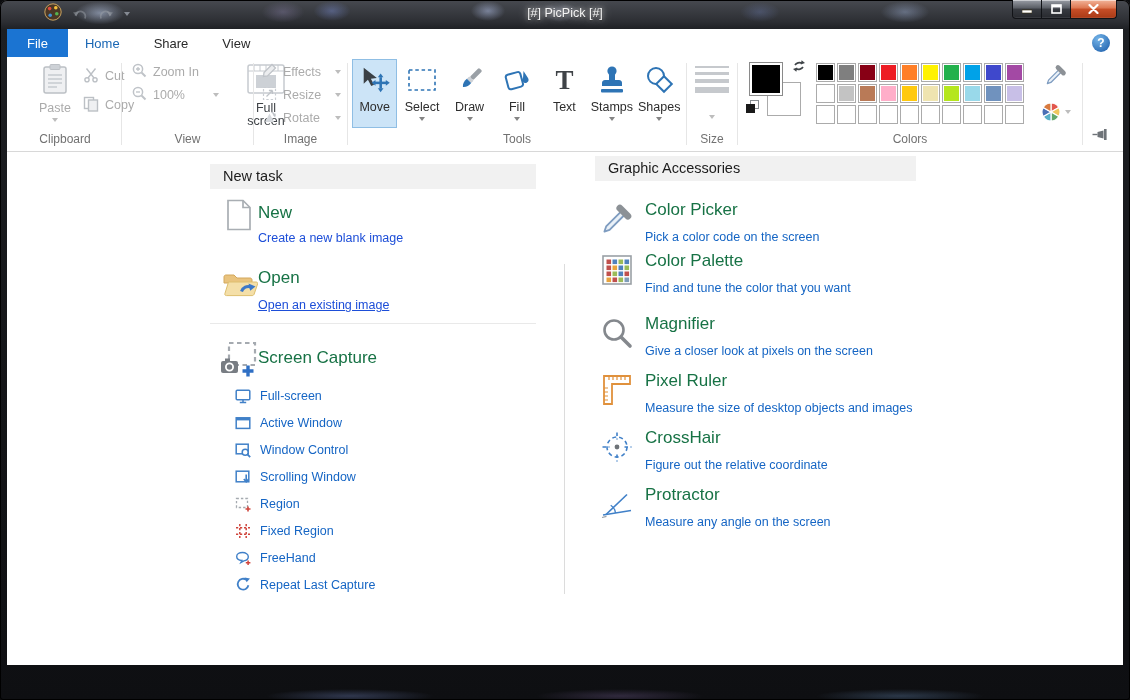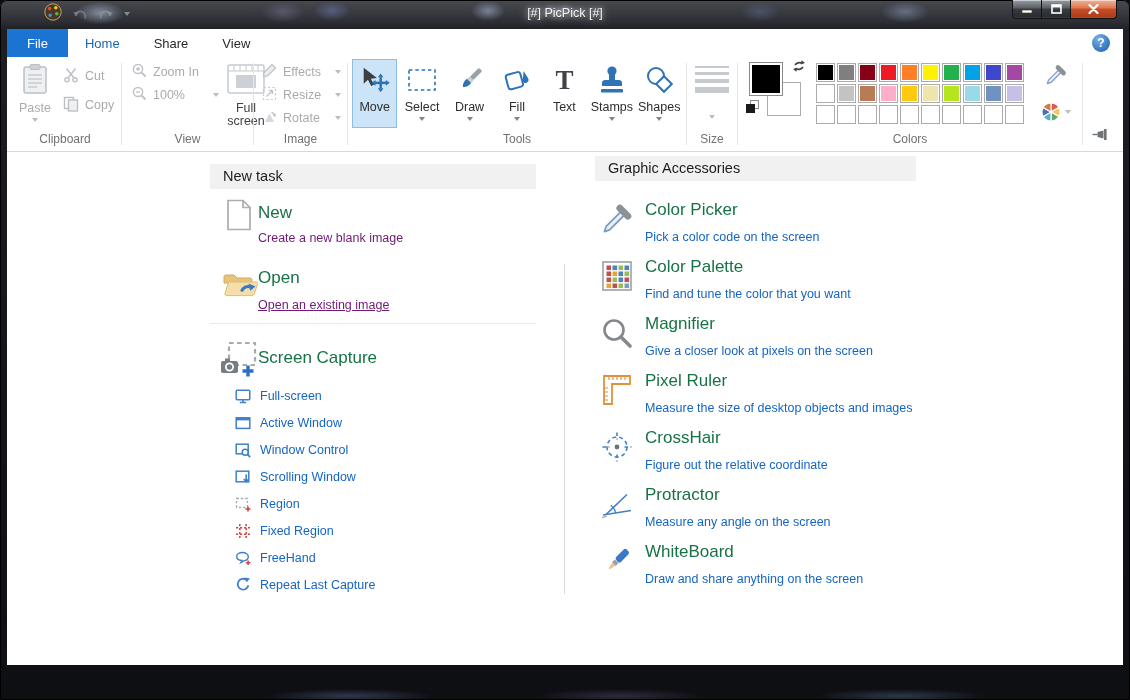--- a/index.html
+++ b/index.html
@@ -53,21 +53,21 @@
     color:#fff; font-size:12px; font-weight:bold; display:flex; align-items:center; justify-content:center; }
 
   
   .ribbon { position:absolute; left:7px; right:7px; top:57px; height:95px; background:#fff;
     border-bottom:1px solid #d8d8d8; display:flex; padding-left:2px; }
   .rgroup { display:flex; flex-direction:column; }
   .rcontent { height:72px; display:flex; }
   .rlabel { height:21px; text-align:center; font-size:12px; color:#717171; padding-top:3px; }
   .rsep { width:1px; background:#e6e6e6; margin:6px 0; }
 
-  .bigbtn { width:50px; display:flex; flex-direction:column; align-items:center; padding-top:3px; }
+  .bigbtn { width:50px; display:flex; flex-direction:column; align-items:center; padding-top:3px;margin-left:20px; }
   .bicon { height:38px; display:flex; align-items:center; }
   .blabel { font-size:12.5px; margin-top:4px; color:#3f4347; line-height:13px; text-align:center; }
   .dis { color:#ababab !important; }
   .smallcol { display:flex; flex-direction:column; padding-top:10px; gap:11px; }
   .smallrow { display:flex; align-items:center; gap:6px; font-size:12.5px; color:#3f4347; height:18px; }
 
   .dar { width:0; height:0; border-left:3.5px solid transparent; border-right:3.5px solid transparent;
     border-top:4px solid #848484; display:inline-block; }
   .dar.light { border-top-color:#bdbdbd; }
 
@@ -105,21 +105,21 @@
   
   .main { position:absolute; left:7px; right:7px; top:152px; height:513px; background:#fff; }
   .band { position:absolute; height:25px; background:#F1F1F1; font-size:14.5px; color:#1c1c1c;
     line-height:25px; padding-left:13px; }
   .band-left { left:203px; top:12px; width:326px; }
   .band-right { left:588px; top:4px; width:321px; }
   .vdiv { position:absolute; left:557px; top:112px; width:1px; height:330px; background:#DCDCDC; }
   .hsep { position:absolute; left:203px; top:171px; width:326px; height:1px; background:#E9E9E9; }
 
   .titlelink { position:absolute; font-size:17px; color:#177245; }
-  .sublink { position:absolute; font-size:12.5px; color:#701a75; }
+  .sublink { position:absolute; font-size:12.5px; color:#1d4ed8; }
   .bigic { position:absolute; }
 
   .caplist { position:absolute; left:228px; top:230px; }
   .caprow { display:flex; align-items:center; height:27px; }
   .capicon { width:16px; height:16px; margin-right:9px; display:flex; align-items:center; justify-content:center; }
   .caplabel { font-size:12.5px; color:#1565C4; }
 
   .accitem { position:absolute; left:593px; width:340px; height:57px; }
   .accicon { position:absolute; left:0; top:4px; width:34px; height:34px; display:flex; align-items:center; justify-content:center; }
   .acctitle { position:absolute; left:45px; top:2px; font-size:17px; color:#177245; }
@@ -618,21 +618,21 @@
     <div class="accitem" style="top:46px;">
       <span class="accicon">
         <svg width="32" height="32" viewBox="0 0 28 28">
           <path d="M17.5 7.5 L4.5 20.5 L3 25 L7.5 23.5 L20.5 10.5 z" fill="#EAF1F8" stroke="#7E9CC0" stroke-width="1.6" stroke-linejoin="round"></path>
           <path d="M16.5 4.5 L23.5 11.5" stroke="#8C9196" stroke-width="6" stroke-linecap="round"></path>
         </svg>
       </span>
       <a class="acctitle">Color Picker</a>
       <a class="accsub">Pick a color code on the screen</a>
     </div>
-    <div class="accitem" style="top:103px;">
+    <div class="accitem" style="top:97px;">
       <span class="accicon">
         <svg width="30" height="30" viewBox="0 0 30 30">
           <rect x="1" y="1" width="28" height="28" fill="#fff" stroke="#9AA0A6" stroke-width="1.6"></rect>
           <g>
             <rect x="4.5" y="4.5" width="4.6" height="4.6" fill="#C0504D"></rect>
               <rect x="10.5" y="4.5" width="4.6" height="4.6" fill="#4F81BD"></rect>
               <rect x="16.5" y="4.5" width="4.6" height="4.6" fill="#9BBB59"></rect>
               <rect x="22.5" y="4.5" width="4.6" height="4.6" fill="#4F81BD"></rect>
             <rect x="4.5" y="10.5" width="4.6" height="4.6" fill="#C0504D"></rect>
               <rect x="10.5" y="10.5" width="4.6" height="4.6" fill="#E8A33D"></rect>
@@ -689,29 +689,16 @@
         <svg width="32" height="28" viewBox="0 0 32 28">
           <path d="M2 25 L30 20.5" stroke="#4080C8" stroke-width="1.6"></path>
           <path d="M5 24.5 L26 4.5" stroke="#4080C8" stroke-width="1.6"></path>
           <path d="M14.5 23 a10 10 0 0 0 -4.8 -7.8" fill="none" stroke="#4080C8" stroke-width="1.3"></path>
           <path d="M1 27.5 l4.5 -1.2" stroke="#9AA0A6" stroke-width="1.2"></path>
         </svg>
       </span>
       <a class="acctitle">Protractor</a>
       <a class="accsub">Measure any angle on the screen</a>
     </div>
-    <div class="accitem" style="top:388px;">
-      <span class="accicon">
-        <svg width="32" height="32" viewBox="0 0 32 32">
-          <g transform="rotate(45 16 16)">
-            <rect x="12.6" y="1" width="6.8" height="15" rx="2.5" fill="#3C78C8"></rect>
-            <rect x="13.4" y="16.5" width="5.2" height="4" fill="#9AA0A6"></rect>
-            <path d="M13.8 20.5 h4.4 l-1.4 6.5 h-1.6 z" fill="#E8C48A"></path>
-          </g>
-        </svg>
-      </span>
-      <a class="acctitle">WhiteBoard</a>
-      <a class="accsub">Draw and share anything on the screen</a>
-    </div>
   </div>
 
 
 </div>
 
 </body></html>

